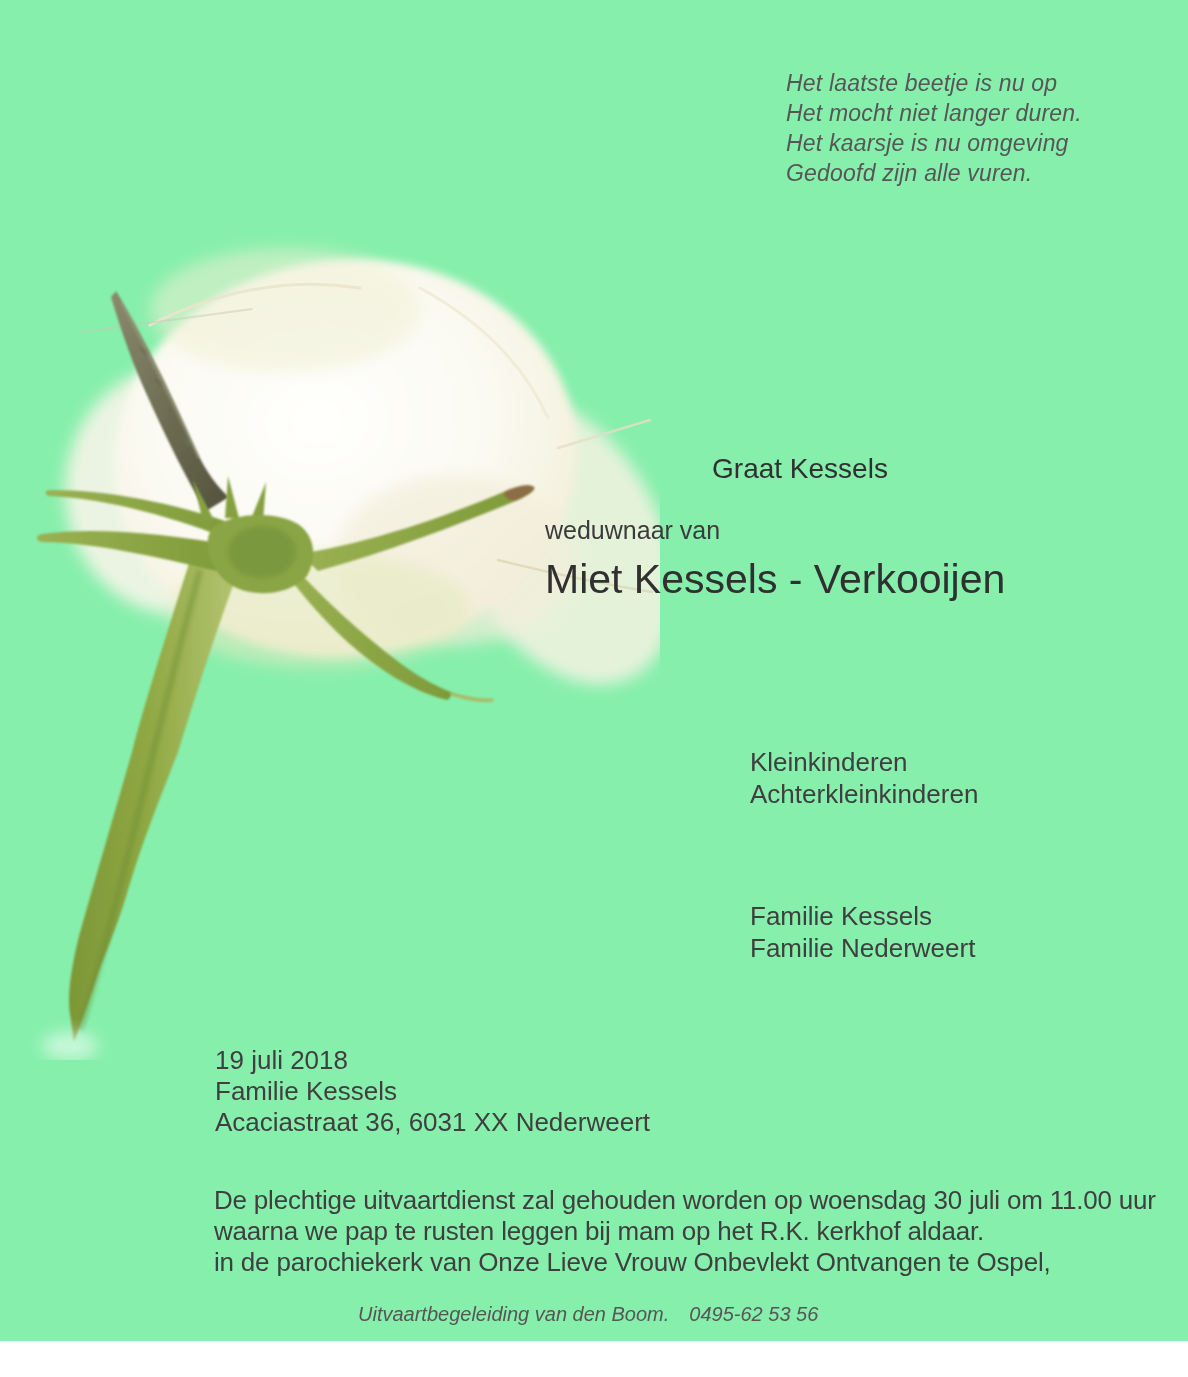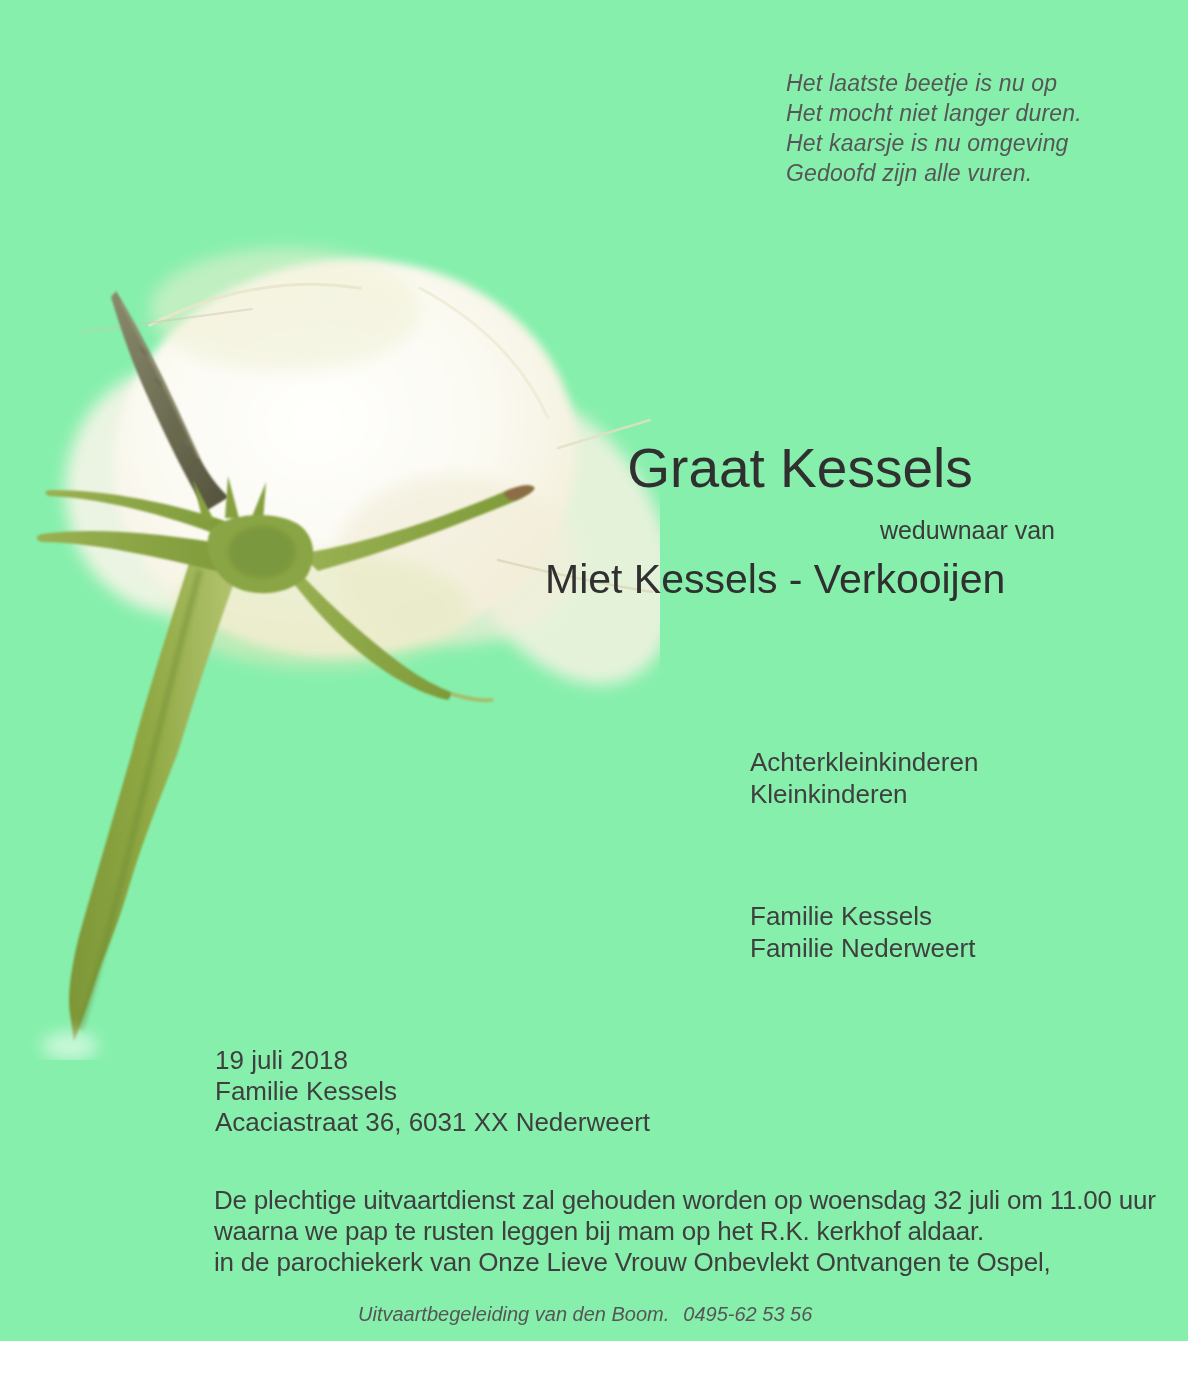--- a/index.html
+++ b/index.html
@@ -11,36 +11,36 @@
   .poem{
     position:absolute;left:786px;top:68px;font-style:italic;font-size:23px;
     line-height:30px;color:#565656;letter-spacing:.2px;
   }
   .intro{
     position:absolute;left:550px;top:325px;width:500px;text-align:center;
     font-size:26px;line-height:31px;color:#3b3b3b;
   }
   .name-primary{
     position:absolute;left:545px;top:445px;width:510px;text-align:center;
-    font-size:55px;line-height:47px;color:#303030;
+    font-size:28px;line-height:47px;color:#303030;
   }
   .relation{
-    position:absolute;left:545px;top:516px;width:510px;text-align:right;
+    position:absolute;left:545px;top:516px;width:510px;text-align:left;
     font-size:25px;line-height:29px;color:#3b3b3b;
   }
   .name-spouse{
     position:absolute;left:545px;top:556px;width:510px;
     font-size:41px;line-height:47px;color:#303030;
   }
   .descendants{position:absolute;left:750px;top:746px;font-size:26px;line-height:32px;}
   .families{position:absolute;left:750px;top:900px;font-size:26px;line-height:32px;}
   .correspondence{position:absolute;left:215px;top:1045px;font-size:26px;line-height:31px;}
   .service{position:absolute;left:214px;top:1185px;font-size:26px;line-height:31px;letter-spacing:-.2px;}
   .footer{position:absolute;left:358px;top:1302px;font-style:italic;font-size:20px;line-height:24px;color:#565656;}
-  .footer .phone{margin-left:14px;}
+  .footer .phone{margin-left:20px;}
   .rose{position:absolute;left:0;top:230px;width:660px;height:830px;}
 </style>
 </head>
 <body>
 
 <div class="page">
 
   <div class="rose">
     <svg width="660" height="830" viewBox="0 0 660 830" xmlns="http://www.w3.org/2000/svg">
       <defs>
@@ -137,36 +137,36 @@
     <div class="line">Het kaarsje is nu omgeving</div>
     <div class="line">Gedoofd zijn alle vuren.</div>
   </div>
 
 
   <div class="name-primary">Graat Kessels</div>
   <div class="relation">weduwnaar van</div>
   <div class="name-spouse">Miet Kessels - Verkooijen</div>
 
   <div class="descendants">
+    <div class="line">Kleinkinderen</div>
     <div class="line">Achterkleinkinderen</div>
-    <div class="line">Kleinkinderen</div>
   </div>
   <div class="families">
     <div class="line">Familie Kessels</div>
     <div class="line">Familie Nederweert</div>
   </div>
 
   <div class="correspondence">
     <div class="line">19 juli 2018</div>
     <div class="line">Familie Kessels</div>
     <div class="line">Acaciastraat 36, 6031 XX Nederweert</div>
   </div>
 
   <div class="service">
-    <div class="line">De plechtige uitvaartdienst zal gehouden worden op woensdag 32 juli om 11.00 uur</div>
+    <div class="line">De plechtige uitvaartdienst zal gehouden worden op woensdag 30 juli om 11.00 uur</div>
     <div class="line">waarna we pap te rusten leggen bij mam op het R.K. kerkhof aldaar.</div>
     <div class="line">in de parochiekerk van Onze Lieve Vrouw Onbevlekt Ontvangen te Ospel,</div>
   </div>
 
   <div class="footer">
     <span>Uitvaartbegeleiding van den Boom.</span><span class="phone">0495-62 53 56</span>
   </div>
 
 </div>
 

